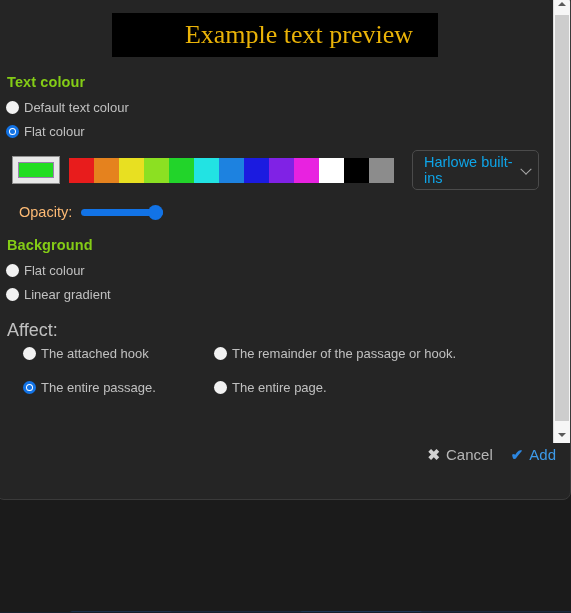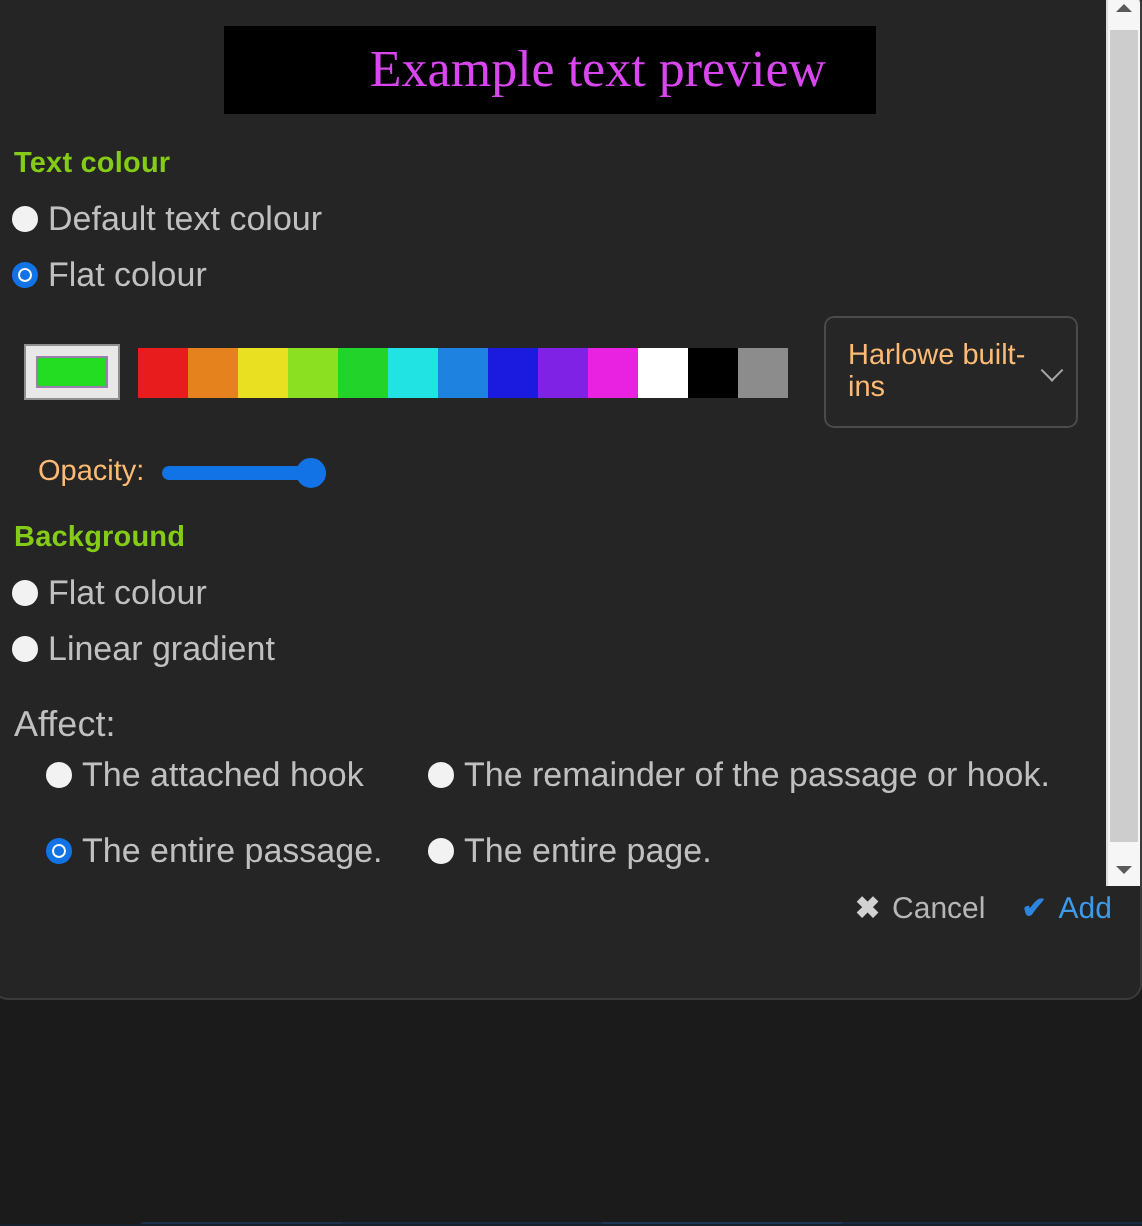--- a/index.html
+++ b/index.html
@@ -131,21 +131,21 @@
   .radio.checked::after {
     content: "";
     position: absolute;
     left: 50%; top: 50%;
     width: 5px; height: 5px;
     margin: -2.5px 0 0 -2.5px;
     border-radius: 50%;
     background: #1273e6;
   }
   .radio-label {
-    font-size: 17px;
+    font-size: 13px;
     color: #c0c0c0;
     line-height: 1;
   }
 
   
   .swatch-row {
     display: flex;
     align-items: center;
     margin: 12px 0 0 1px;
   }
@@ -172,29 +172,29 @@
     flex: 0 0 auto;
   }
   .palette .sw {
     width: 25px;
     height: 25px;
     flex: 0 0 auto;
   }
   .builtins-select {
     margin-left: 18px;
     width: 136px;
-    height: 56px;
+    height: 40px;
     background: #262626;
     border: 1px solid #4b4b4b;
     border-radius: 5px;
     box-sizing: border-box;
     display: flex;
     align-items: center;
     padding: 0 8px 0 11px;
-    color: #fdba74;
+    color: #0ea5e9;
     font-size: 14.5px;
     position: relative;
     cursor: default;
   }
   .builtins-select .chevron {
     position: absolute;
     right: 8px;
     top: 50%;
     margin-top: -2px;
     width: 7px;
@@ -323,21 +323,21 @@
 <div id="root">
 
   <div class="page-backdrop"></div>
   <div class="bottom-rule"></div>
 
   <div class="dialog">
     <div class="dialog-body">
 
       <div class="preview-wrap">
         <div class="preview-box" style="background: rgb(0, 0, 0);">
-          <span class="preview-text" style="color: #d946ef; margin-left: 48px;">Example text preview</span>
+          <span class="preview-text" style="color: #eab308; margin-left: 48px;">Example text preview</span>
         </div>
       </div>
 
       <div class="section-title">Text colour</div>
 
       <div class="radio-row">
         <span class="radio"></span>
         <span class="radio-label">Default text colour</span>
       </div>
 

